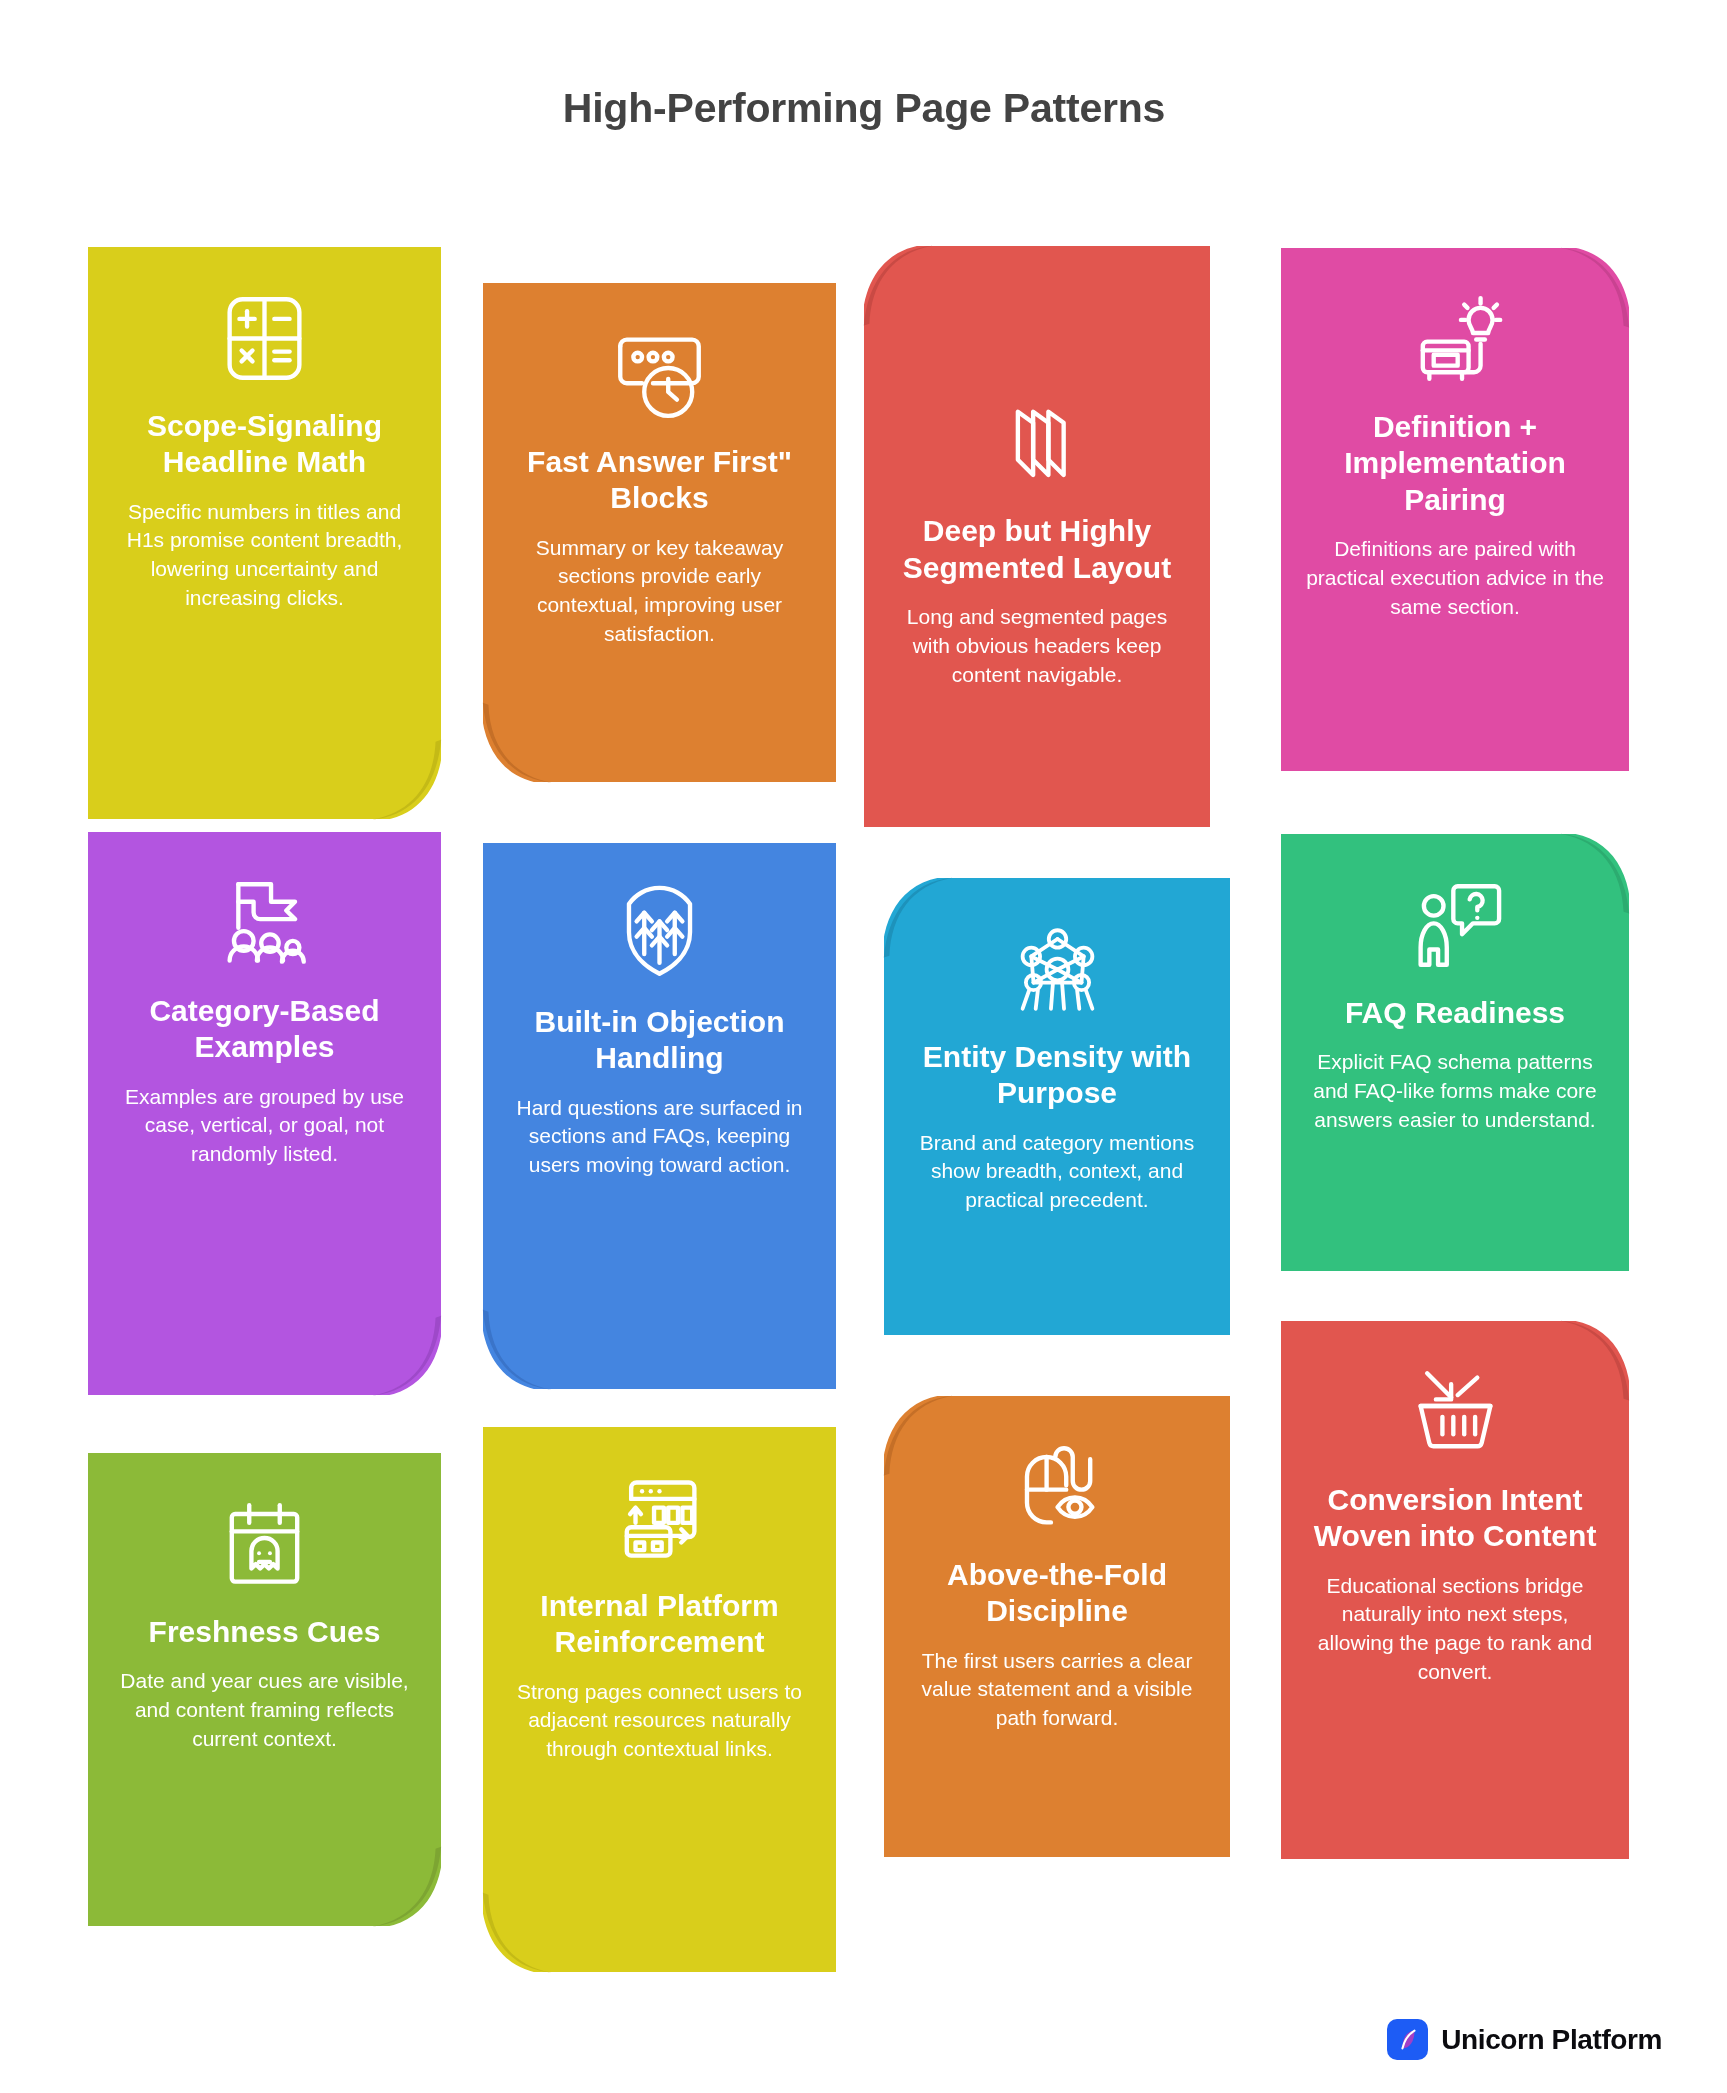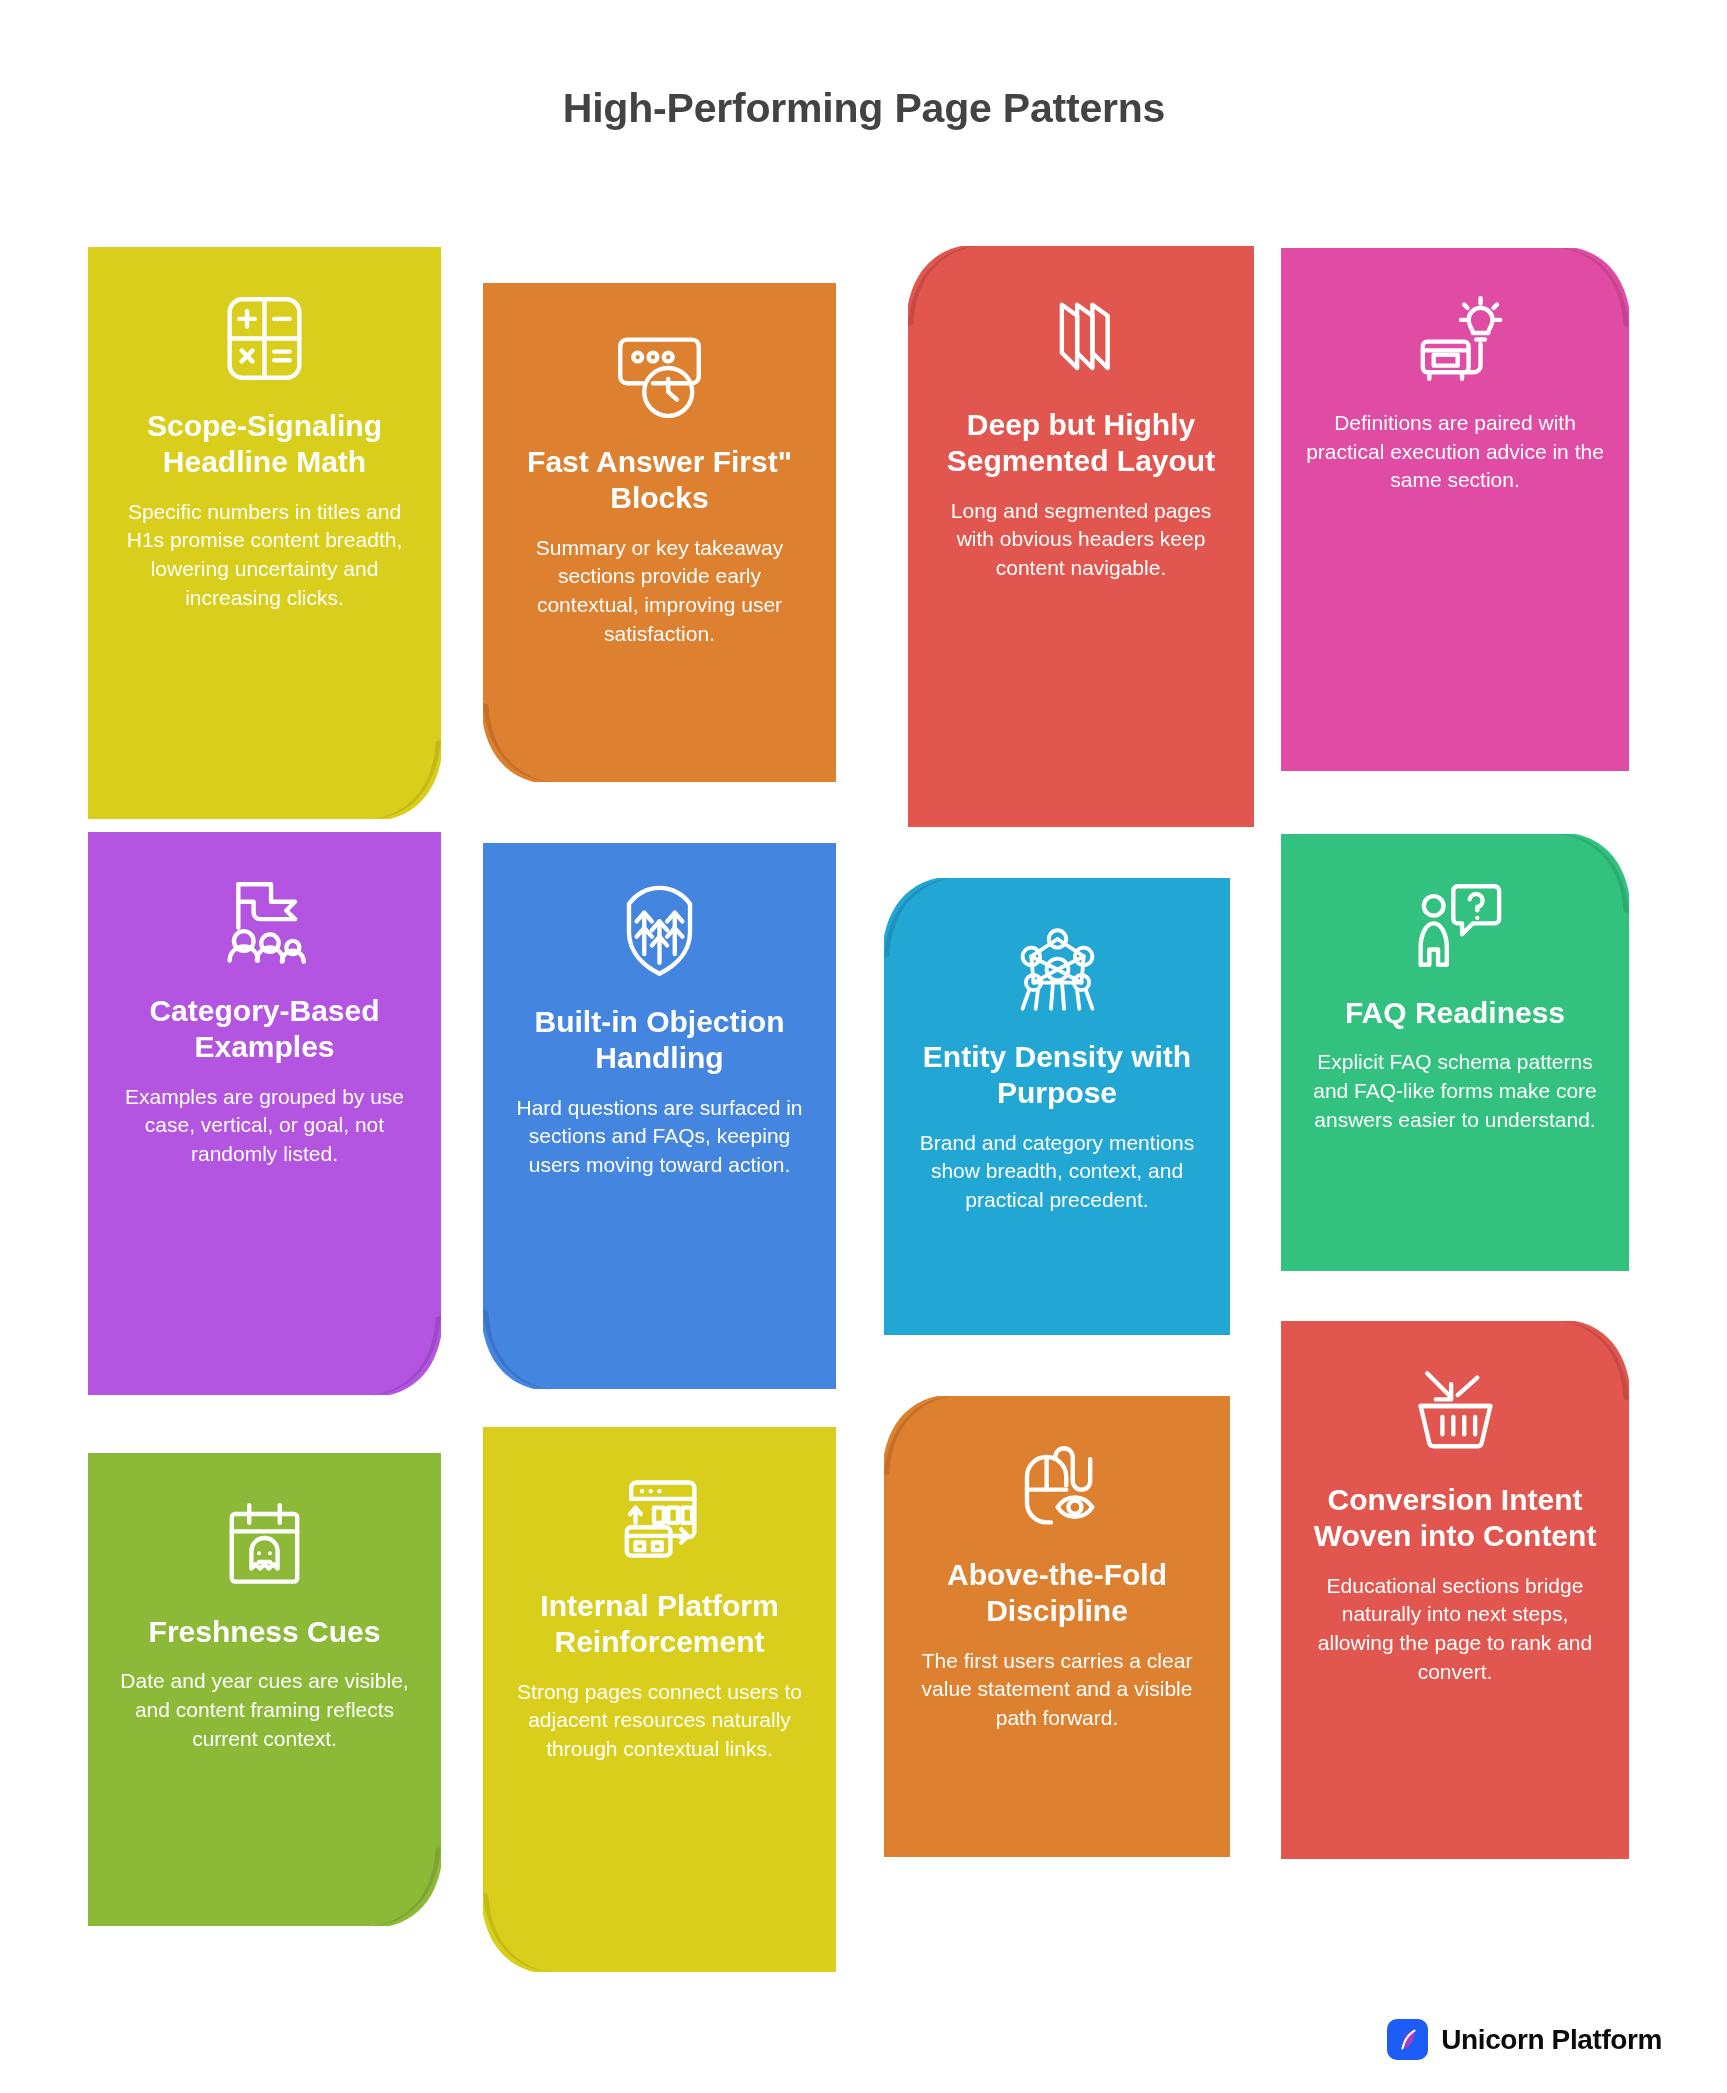--- a/index.html
+++ b/index.html
@@ -162,21 +162,21 @@
               <circle cx="58" cy="34" r="4"></circle>
             <circle cx="58" cy="66" r="22"></circle>
             <path d="M58 54 v12 l8 7"></path>
           </svg>
         </div>
         <div class="card-title">Fast Answer First" Blocks</div>
         <div class="card-desc">Summary or key takeaway sections provide early contextual, improving user satisfaction.</div>
       </div>
     </div>
 
-    <div class="card" style="left:908px; top:228px; width:346px; height:581px; background:#e1564f;">
+    <div class="card" style="left:864px; top:228px; width:346px; height:581px; background:#e1564f;justify-content:center;">
       <div class="curl" style="left:-1.8px; top:-1.8px; width:102px; height:83px;">
         <svg viewBox="0 0 110 90">
             <path d="M0 90 C0 40 25 0 80 0 L0 0 Z" fill="#ffffff"></path>
             <path d="M2 88 C6 42 30 6 76 2 C32 10 10 42 8 86 Z" fill="#c94a44"></path>
           </svg>
       </div>
       <div class="card-body">
         <div class="card-icon">
           <svg viewBox="0 0 100 100" fill="none" stroke="#ffffff" stroke-width="4" stroke-linecap="round" stroke-linejoin="round">
             <path d="M32 20 L32 64 L46 78 L46 30 Z"></path>
@@ -207,20 +207,21 @@
             <line x1="55" y1="32" x2="59" y2="32"></line>
               <line x1="91" y1="32" x2="87" y2="32"></line>
             <path d="M73 54 v20 a6 6 0 0 1-6 6 h-8"></path>
             <rect x="20" y="52" width="42" height="28" rx="4"></rect>
             <line x1="20" y1="60" x2="62" y2="60"></line>
             <rect x="30" y="64" width="22" height="10"></rect>
             <line x1="26" y1="80" x2="26" y2="86"></line>
               <line x1="56" y1="80" x2="56" y2="86"></line>
           </svg>
         </div>
+        <div class="card-title">Definition + Implementation Pairing</div>
         <div class="card-desc">Definitions are paired with practical execution advice in the same section.</div>
       </div>
     </div>
 
     <div class="card" style="left:88px; top:814px; width:353px; height:563px; background:#b355e0;">
       <div class="curl" style="right:-1.8px; bottom:-1.8px; width:102px; height:83px;">
         <svg viewBox="0 0 110 90">
             <path d="M110 0 C110 50 85 90 30 90 L110 90 Z" fill="#ffffff"></path>
             <path d="M108 2 C104 48 80 84 34 88 C78 80 100 48 102 4 Z" fill="#9e49c9"></path>
           </svg>

